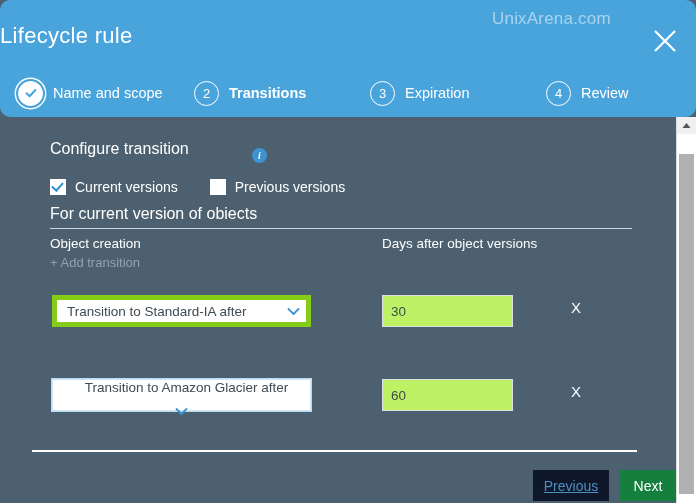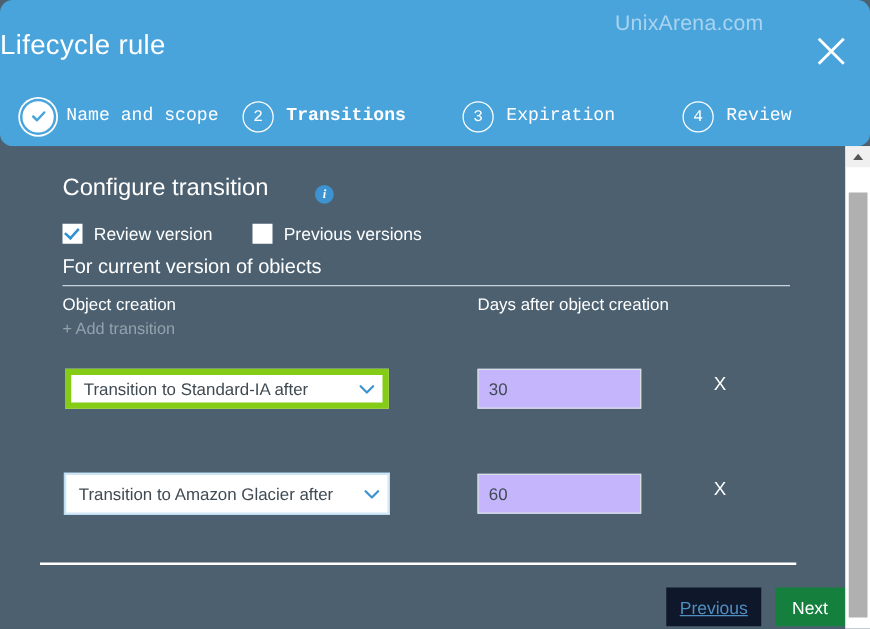--- a/index.html
+++ b/index.html
@@ -61,21 +61,20 @@
   }
   .close-btn svg { display: block; }
 
   
   .steps {
     position: absolute;
     left: 0;
     top: 76px;
     width: 696px;
     height: 34px;
-    font-family: Liberation Mono, monospace;
   }
   .step {
     position: absolute;
     top: 0;
     height: 34px;
     display: flex;
     align-items: center;
     cursor: pointer;
     white-space: nowrap;
   }
@@ -113,21 +112,21 @@
     top: 117px;
     width: 676px;
     height: 386px;
     background: #4c6070;
     overflow: hidden;
   }
   .section-title {
     position: absolute;
     left: 50px;
     top: 23px;
-    font-size: 19px;
+    font-size: 16px;
     color: #ffffff;
     white-space: nowrap;
   }
   .info-icon {
     position: absolute;
     left: 252px;
     top: 31px;
     width: 15px;
     height: 15px;
     border-radius: 50%;
@@ -237,20 +236,21 @@
     background: #ffffff;
     box-sizing: border-box;
     border: 5px solid #84cc16;
     display: flex;
     align-items: center;
     cursor: pointer;
   }
   .tselect.focused {
     border: 1px solid #cfe5f5;
     box-shadow: 0 0 0 1px #bcdcf2;
+    flex-direction: column;
   }
   .tselect-text {
     padding-left: 10px;
     font-size: 13.5px;
     color: #3f4a52;
     white-space: nowrap;
     flex: 1 1 auto;
   }
   .chev {
     width: 26px;
@@ -260,21 +260,21 @@
     justify-content: center;
     flex: 0 0 auto;
   }
   .chev svg { display: block; }
   .tdays {
     position: absolute;
     left: 382px;
     top: 0;
     width: 131px;
     height: 32px;
-    background: #c4b5fd;
+    background: #bef264;
     border: 1px solid #d9dfe3;
     box-sizing: border-box;
     font-family: "Liberation Sans", sans-serif;
     font-size: 13.5px;
     color: #3f4a52;
     padding: 0 8px;
     outline: none;
   }
   .tremove {
     position: absolute;
@@ -409,31 +409,31 @@
     </div>
   </div>
 
   <div class="body-area">
 
     <div class="section-title">Configure transition</div>
     <div class="info-icon">i</div>
 
     <div class="checkbox-row">
       <div class="cbox checked"></div>
-      <div class="cbox-label">Review version</div>
+      <div class="cbox-label">Current versions</div>
       <div class="cbox-gap"></div>
       <div class="cbox"></div>
       <div class="cbox-label">Previous versions</div>
     </div>
 
     <div class="subsection-title">For current version of obiects</div>
     <div class="divider-top"></div>
 
     <div class="col-head-left">Object creation</div>
-    <div class="col-head-right">Days after object creation</div>
+    <div class="col-head-right">Days after object versions</div>
     <div class="add-transition">+ Add transition</div>
 
     <div class="trow" style="top:178px;">
       <div class="tselect">
         <div class="tselect-text">Transition to Standard-IA after</div>
         <div class="chev">
           <svg width="13" height="9" viewBox="0 0 13 9" aria-hidden="true">
             <polyline points="1.5,2 6.5,7 11.5,2" fill="none" stroke="#3d93cf" stroke-width="1.8" stroke-linecap="round" stroke-linejoin="round"></polyline>
           </svg>
         </div>

